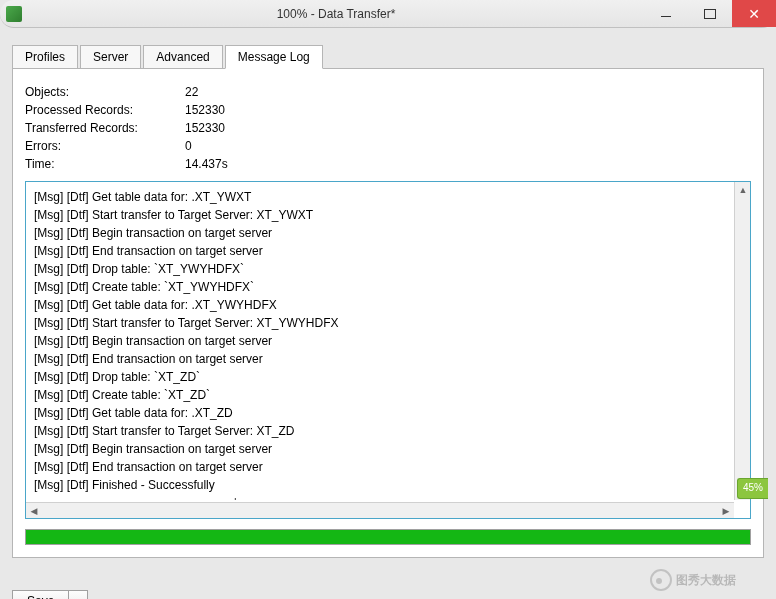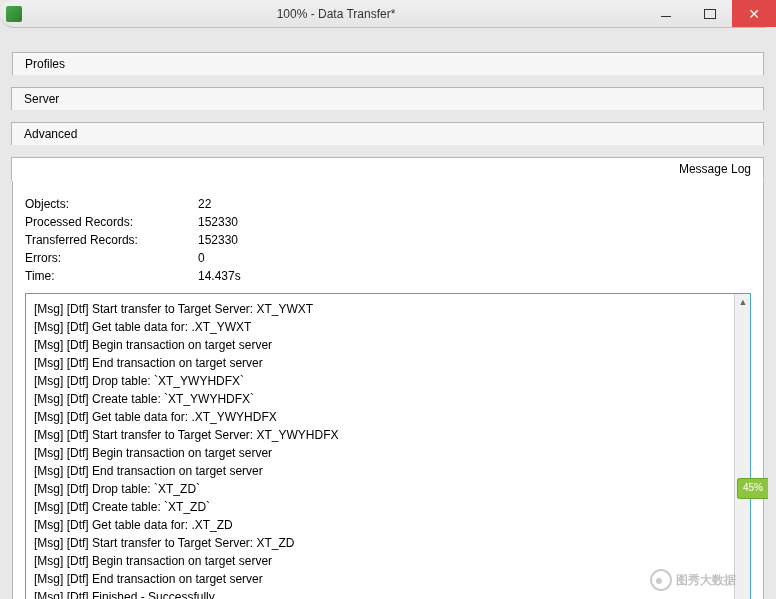--- a/index.html
+++ b/index.html
@@ -10,29 +10,29 @@
 .titlebar .title { flex: 1; text-align: center; font-size: 12px; color: #333; }
 .win-controls { display: flex; height: 100%; }
 .win-btn { width: 44px; height: 100%; display: flex; align-items: center; justify-content: center; font-size: 12px; cursor: default; }
 .win-btn.min::after { content: ""; width: 10px; border-top: 1px solid #333; margin-top: 6px; }
 .win-btn.max::after { content: ""; width: 10px; height: 8px; border: 1px solid #333; }
 .win-btn.close { background: #e04848; color: #fff; font-size: 14px; }
 .win-btn.close::before { content: "✕"; }
 
 .content { padding: 8px 12px 8px 12px; }
 
-.tabs { display: flex; gap: 12px; margin-top: 16px; flex-direction: column; }
+.tabs { display: flex; gap: 3px; margin-top: 9px; }
 .tab { padding: 4px 12px; border: 1px solid #b5b5b5; border-bottom: none; background: #f7f7f7; font-size: 12px; position: relative; cursor: default; }
 .tab.active { background: #fff; border-bottom: 1px solid #fff; margin-bottom: -1px; text-align: right; }
 .tab + .tab { margin-left: -1px; }
 
 .panel { border: 1px solid #b5b5b5; background: #fff; padding: 10px 12px 12px 12px; }
 
 .stats { margin: 4px 0 8px 0; }
-.stats-row { display: flex; line-height: 18px; gap: 13px; }
+.stats-row { display: flex; line-height: 18px; }
 .stats-row .label { width: 160px; }
 .stats-row .value { }
 
 .log-box { border: 1px solid #4aa6c9; background: #fff; height: 338px; position: relative; overflow: hidden; }
 .log-inner { padding: 6px 8px; position: absolute; left: 0; right: 18px; top: 0; bottom: 18px; overflow: hidden; }
 .log-line { font-size: 12px; line-height: 18px; white-space: nowrap; }
 .caret-line::after { content: "|"; color: #333; }
 .vscroll { position: absolute; right: 0; top: 0; bottom: 18px; width: 16px; background: #f0f0f0; border-left: 1px solid #d0d0d0; }
 .vscroll .up, .vscroll .down { width: 16px; height: 16px; position: absolute; font-size: 9px; text-align: center; line-height: 16px; color: #666; }
 .vscroll .up { top: 0; }
@@ -100,22 +100,22 @@
         <div class="value">0</div>
       </div>
       <div class="stats-row">
         <div class="label">Time:</div>
         <div class="value">14.437s</div>
       </div>
     </div>
 
     <div class="log-box">
       <div class="log-inner" id="log-inner">
+          <div class="log-line">[Msg] [Dtf] Get table data for: .XT_YWXT</div>
           <div class="log-line">[Msg] [Dtf] Start transfer to Target Server: XT_YWXT</div>
-          <div class="log-line">[Msg] [Dtf] Get table data for: .XT_YWXT</div>
           <div class="log-line">[Msg] [Dtf] Begin transaction on target server</div>
           <div class="log-line">[Msg] [Dtf] End transaction on target server</div>
           <div class="log-line">[Msg] [Dtf] Drop table: `XT_YWYHDFX`</div>
           <div class="log-line">[Msg] [Dtf] Create table: `XT_YWYHDFX`</div>
           <div class="log-line">[Msg] [Dtf] Get table data for: .XT_YWYHDFX</div>
           <div class="log-line">[Msg] [Dtf] Start transfer to Target Server: XT_YWYHDFX</div>
           <div class="log-line">[Msg] [Dtf] Begin transaction on target server</div>
           <div class="log-line">[Msg] [Dtf] End transaction on target server</div>
           <div class="log-line">[Msg] [Dtf] Drop table: `XT_ZD`</div>
           <div class="log-line">[Msg] [Dtf] Create table: `XT_ZD`</div>

